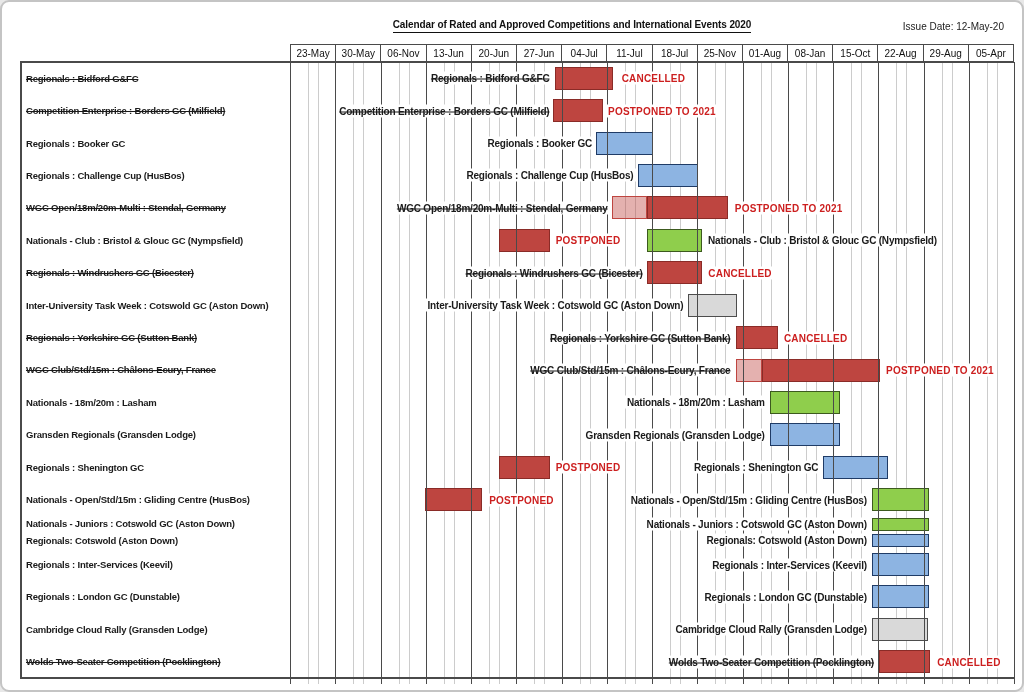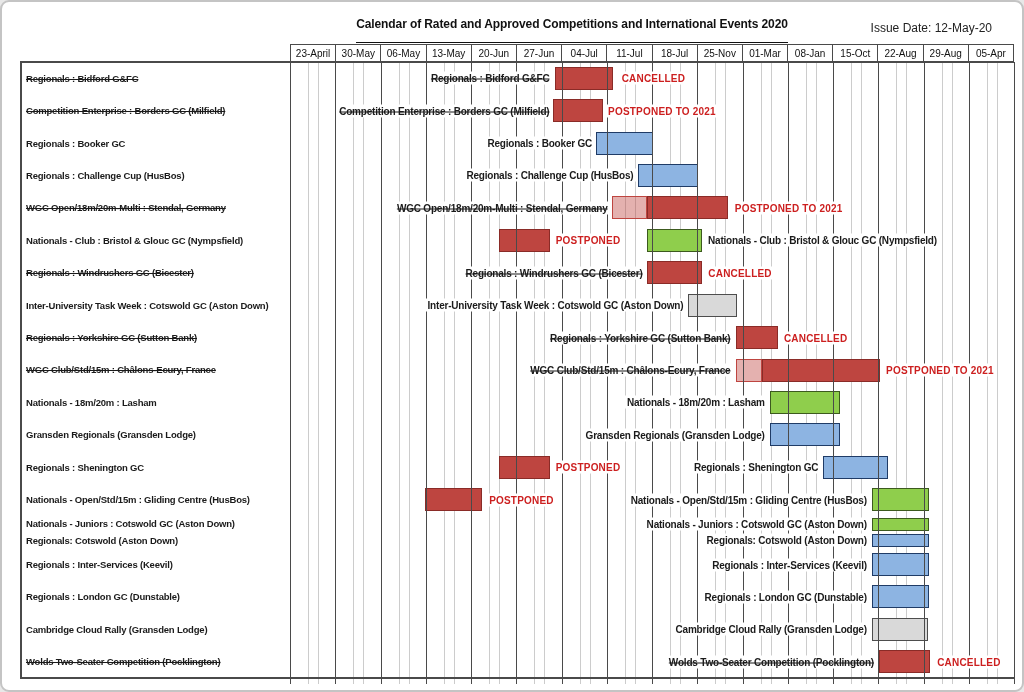--- a/index.html
+++ b/index.html
@@ -1,20 +1,20 @@
 <!DOCTYPE html>
 <html><head>
 <meta charset="utf-8">
 <style>
   html,body{margin:0;padding:0;background:#e8e8e8;font-family:"Liberation Sans",sans-serif;}
   #frame{position:relative;width:1024px;height:692px;background:#fff;border:2px solid #c4c4c4;
          border-radius:9px;box-sizing:border-box;overflow:hidden;margin:0 auto;}
   .title-wrap{position:absolute;left:128px;right:8px;top:12px;text-align:center;z-index:6;}
-  .title-wrap span{font-size:12px;font-weight:bold;color:#111;border-bottom:1.6px solid #111;padding-bottom:11px;letter-spacing:-0.1px;}
-  .issue-date{position:absolute;right:30px;top:19px;font-size:12px;color:#222;z-index:6;}
+  .title-wrap span{font-size:10px;font-weight:bold;color:#111;border-bottom:1.6px solid #111;padding-bottom:2px;letter-spacing:-0.1px;}
+  .issue-date{position:absolute;right:18px;top:19px;font-size:10px;color:#222;z-index:6;}
   
   #week-header{position:absolute;left:288px;top:42px;width:724px;height:18px;display:flex;z-index:6;}
   .week-cell{flex:1 1 0;border:1px solid #4a4a4a;margin-left:-1px;display:flex;align-items:center;justify-content:center;
              font-size:10px;color:#111;background:#fff;white-space:nowrap;}
   .week-cell:first-child{margin-left:0;}
   
   #chart{position:absolute;left:288px;top:60px;width:724px;height:616px;overflow:visible;}
   .gline{position:absolute;top:0;height:622px;width:1px;}
   .gline.dark{background:#4a4a4a;z-index:3;}
   .gline.light{background:#ccc;z-index:1;}
@@ -34,31 +34,31 @@
 </head>
 <body>
 
 <div id="frame">
   <div class="title-wrap">
     <span>Calendar of Rated and Approved Competitions and International Events 2020</span>
   </div>
   <div class="issue-date">Issue Date: 12-May-20</div>
 
   <div id="week-header">
-      <div class="week-cell">23-April</div>
+      <div class="week-cell">23-May</div>
       <div class="week-cell">30-May</div>
-      <div class="week-cell">06-May</div>
-      <div class="week-cell">13-May</div>
+      <div class="week-cell">06-Nov</div>
+      <div class="week-cell">13-Jun</div>
       <div class="week-cell">20-Jun</div>
       <div class="week-cell">27-Jun</div>
       <div class="week-cell">04-Jul</div>
       <div class="week-cell">11-Jul</div>
       <div class="week-cell">18-Jul</div>
       <div class="week-cell">25-Nov</div>
-      <div class="week-cell">01-Mar</div>
+      <div class="week-cell">01-Aug</div>
       <div class="week-cell">08-Jan</div>
       <div class="week-cell">15-Oct</div>
       <div class="week-cell">22-Aug</div>
       <div class="week-cell">29-Aug</div>
       <div class="week-cell">05-Apr</div>
     </div>
 
   <div id="labels">
       <div class="row-label struck" style="top: 0px; height: 32.4211px;">Regionals : Bidford G&amp;FC</div>
       <div class="row-label struck" style="top: 32.4211px; height: 32.4211px;">Competition Enterprise : Borders GC (Milfield)</div>

